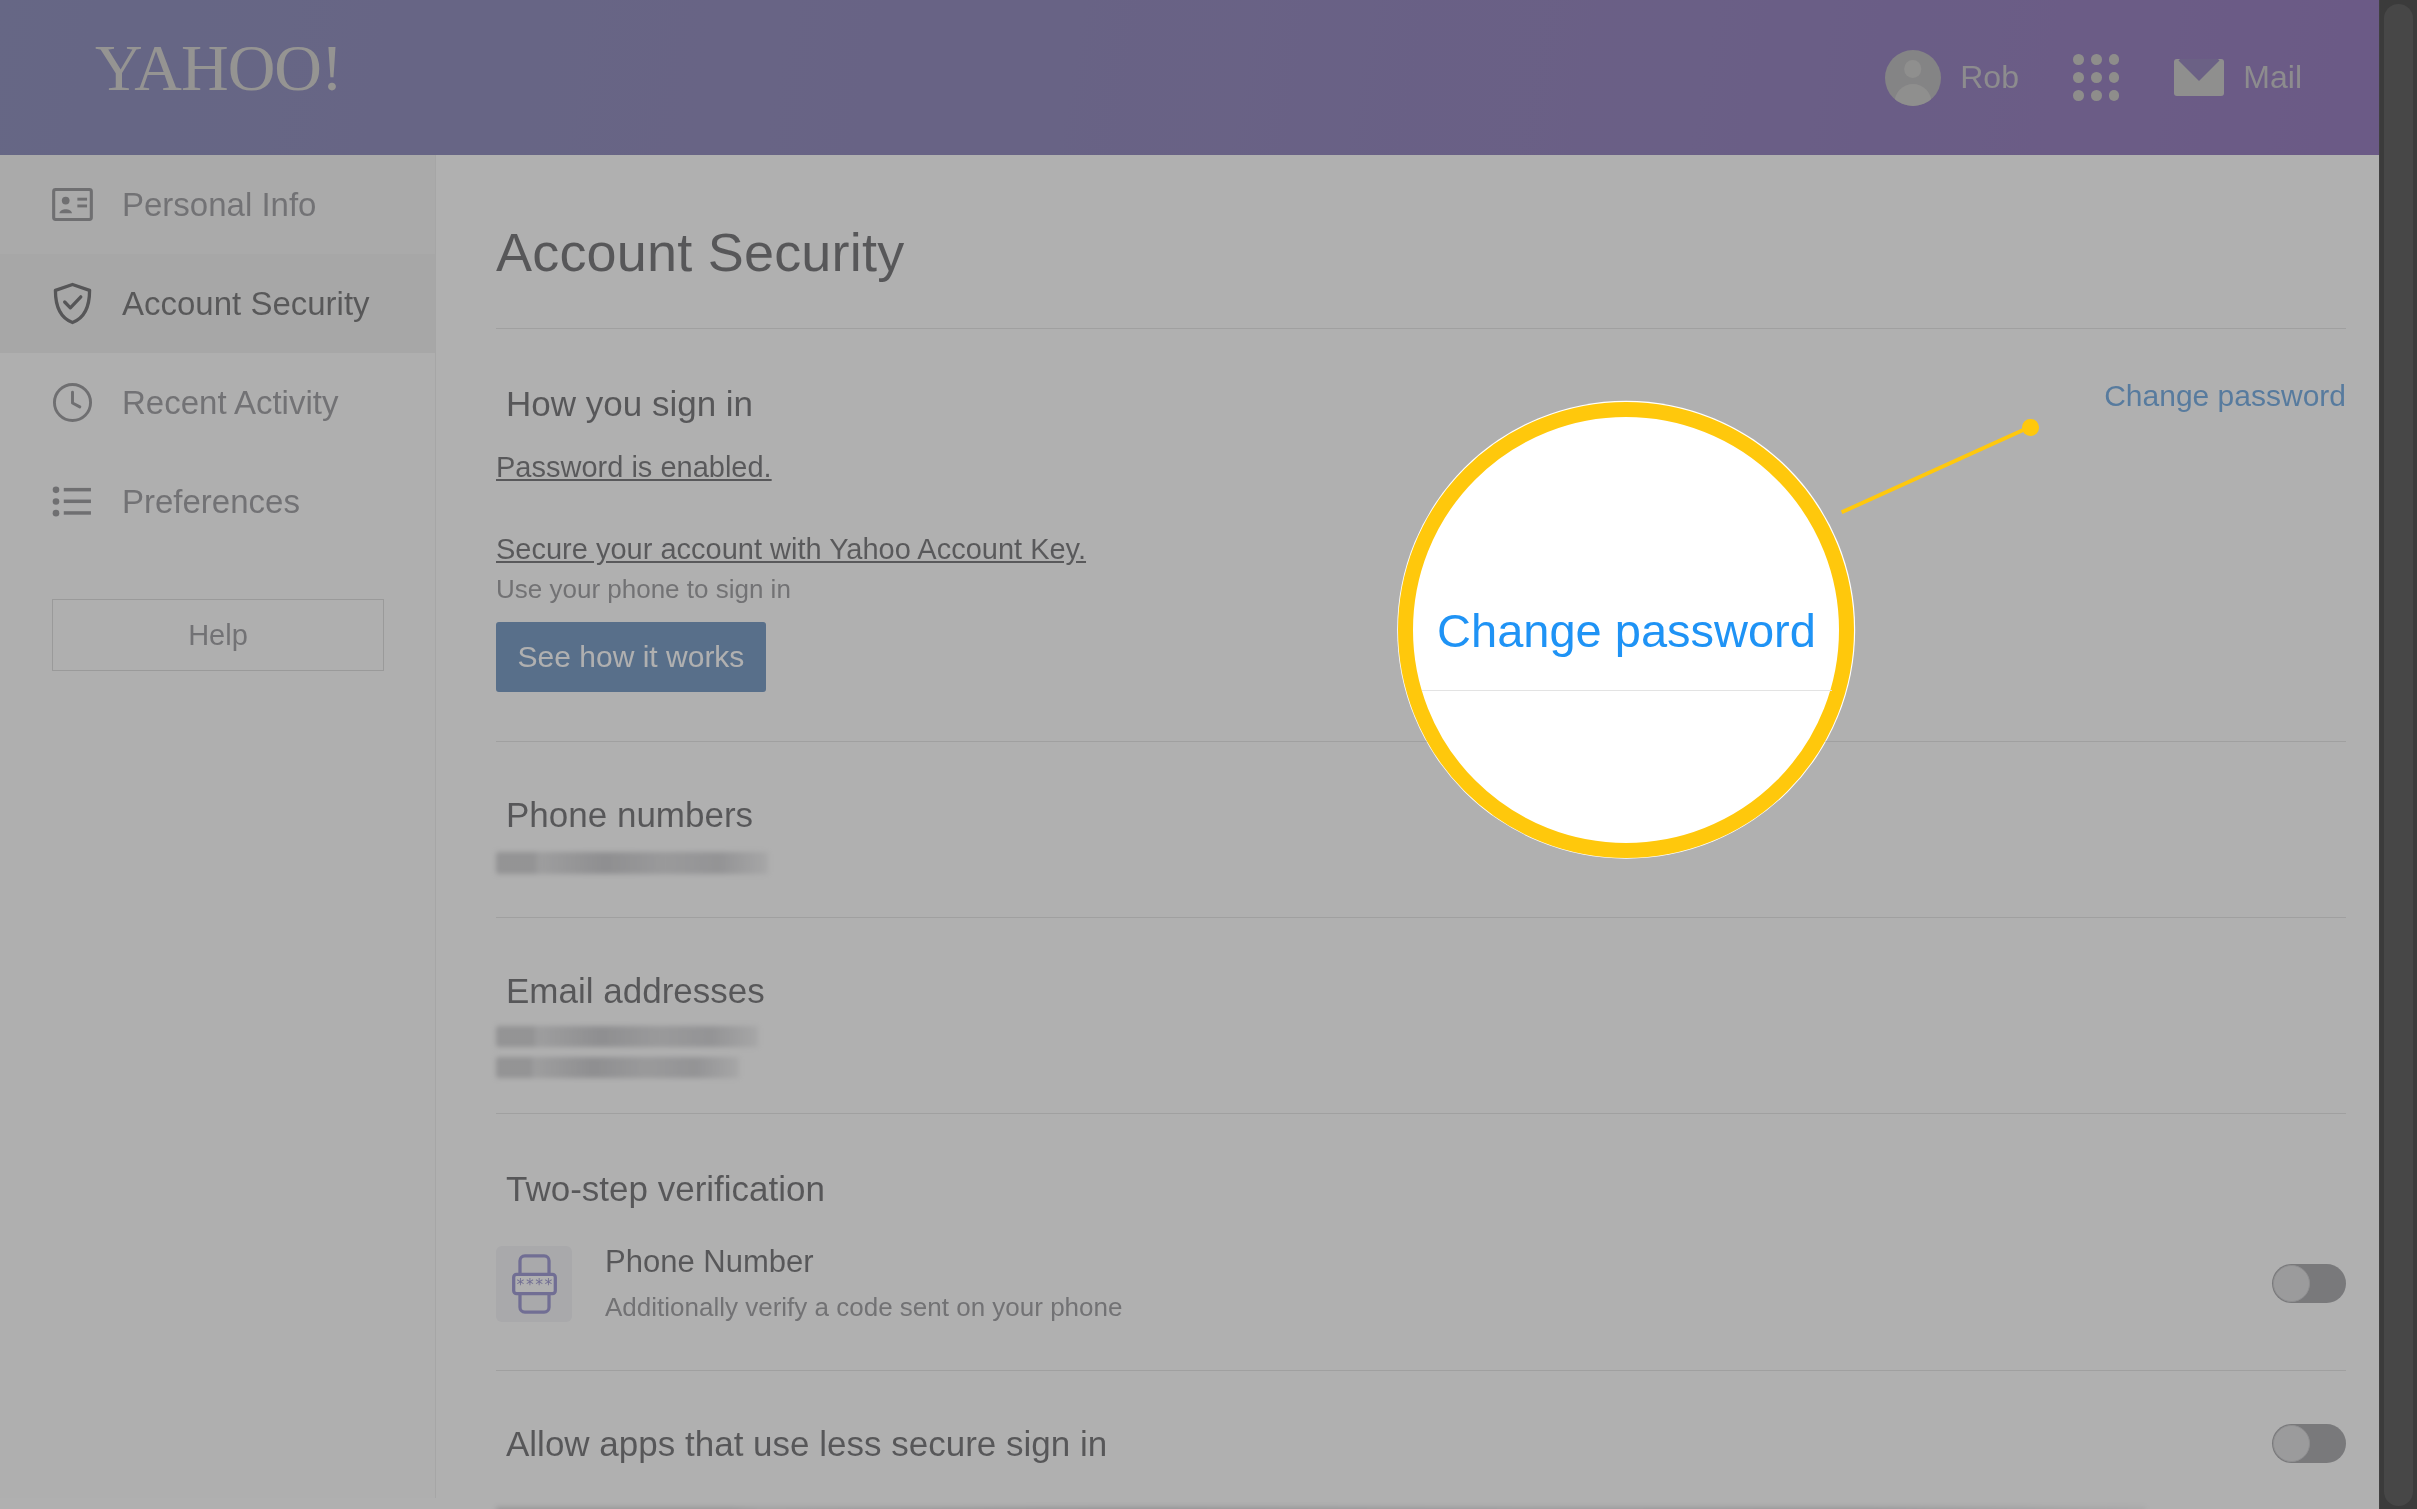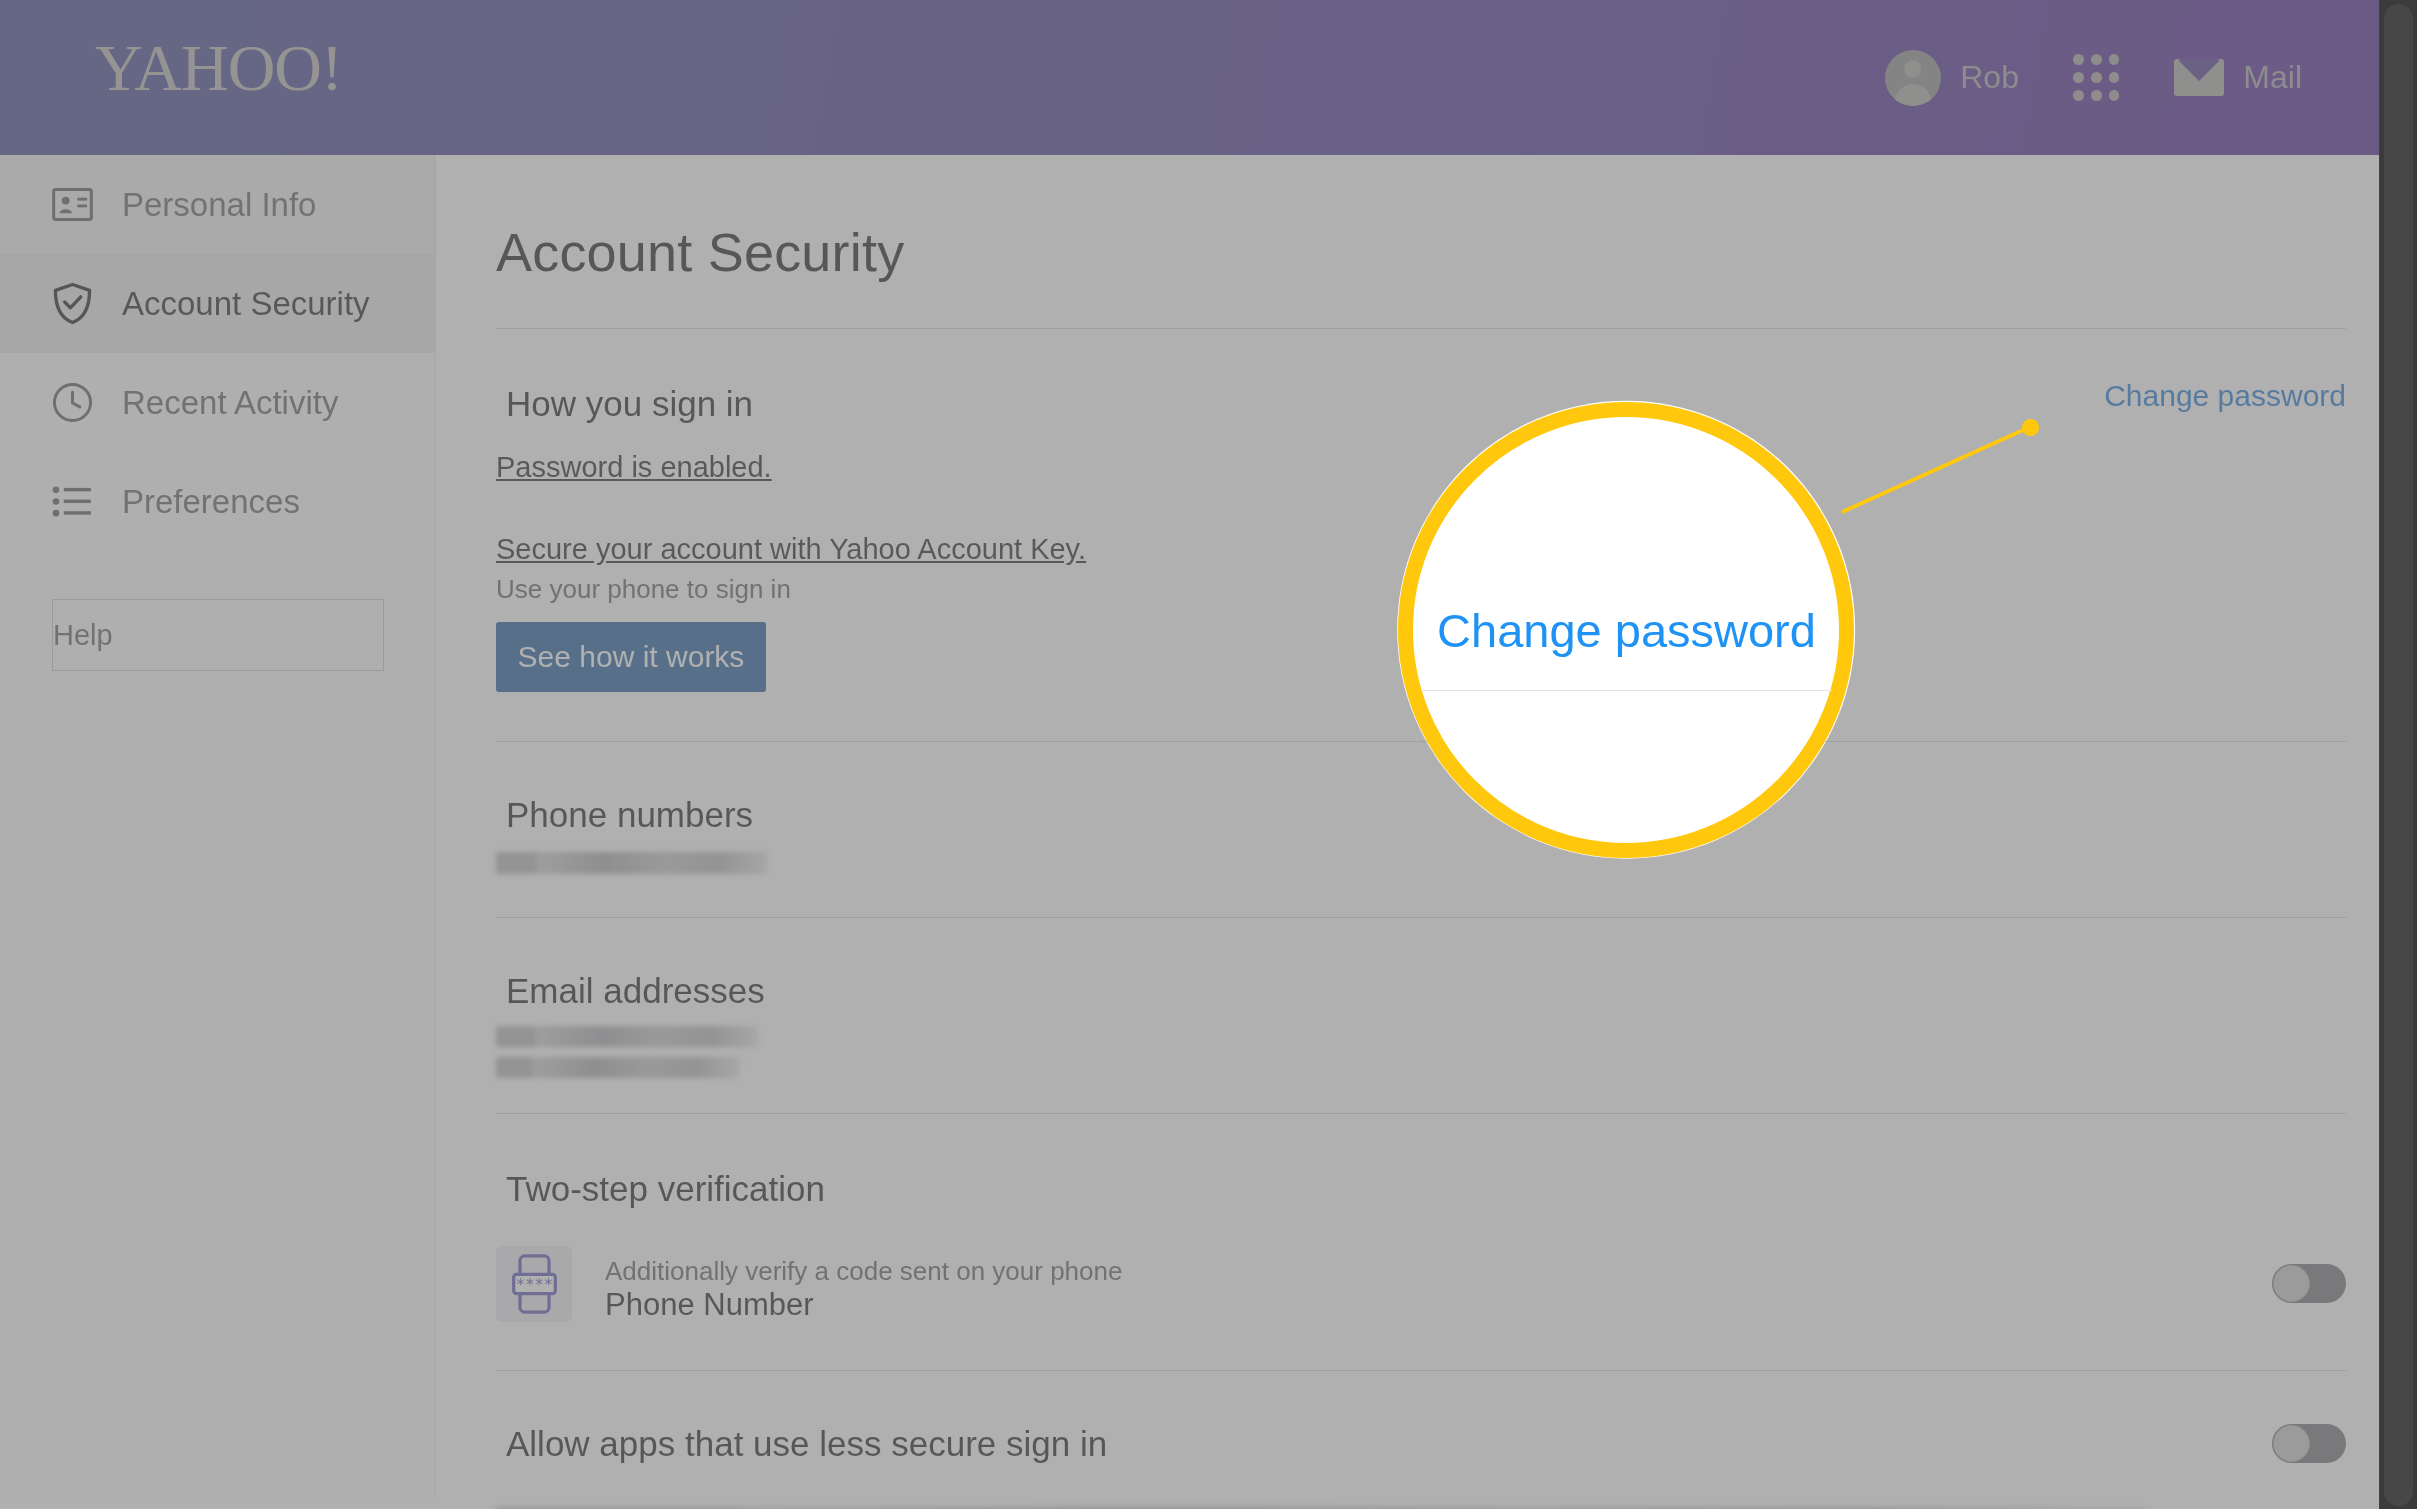--- a/index.html
+++ b/index.html
@@ -166,21 +166,21 @@
     width: 330px;
     height: 70px;
     border: 1px solid #c6c6c6;
     background: transparent;
     color: #5d5d63;
     font-size: 29px;
     font-family: inherit;
     cursor: pointer;
     display: flex;
     align-items: center;
-    justify-content: flex-start;
+    justify-content: center;
   }
 
   
   #main {
     position: absolute;
     left: 436px;
     top: 155px;
     right: 38px;
     bottom: 0;
     background: #ffffff;
@@ -499,22 +499,22 @@
 
         <div class="row-flex" style="margin-top:35px; padding-right:33px;">
           <span class="tile-ico">
             <svg width="47" height="60" viewBox="0 0 48 62">
               <rect x="9" y="2" width="30" height="58" rx="5" fill="none" stroke="#5b53b5" stroke-width="3.4"></rect>
               <rect x="2.5" y="21" width="43" height="20" rx="3" fill="#ffffff" stroke="#5b53b5" stroke-width="3.4"></rect>
               <text x="24" y="37" text-anchor="middle" font-size="16" fill="#5b53b5" font-family="monospace">****</text>
             </svg>
           </span>
           <div style="margin-left:33px; flex:1 1 auto;">
+            <div style="font-size:31px; color:#16161a;">Phone Number</div>
             <div style="font-size:26px; color:#5c5c62; margin-top:11.6px;">Additionally verify a code sent on your phone</div>
-            <div style="font-size:31px; color:#16161a;">Phone Number</div>
           </div>
           <span class="toggle">
             <span class="knob"></span>
           </span>
         </div>
       </section>
 
       <div class="divider" style="margin-top:47px;"></div>
 
       <section style="padding-top:43px;">

